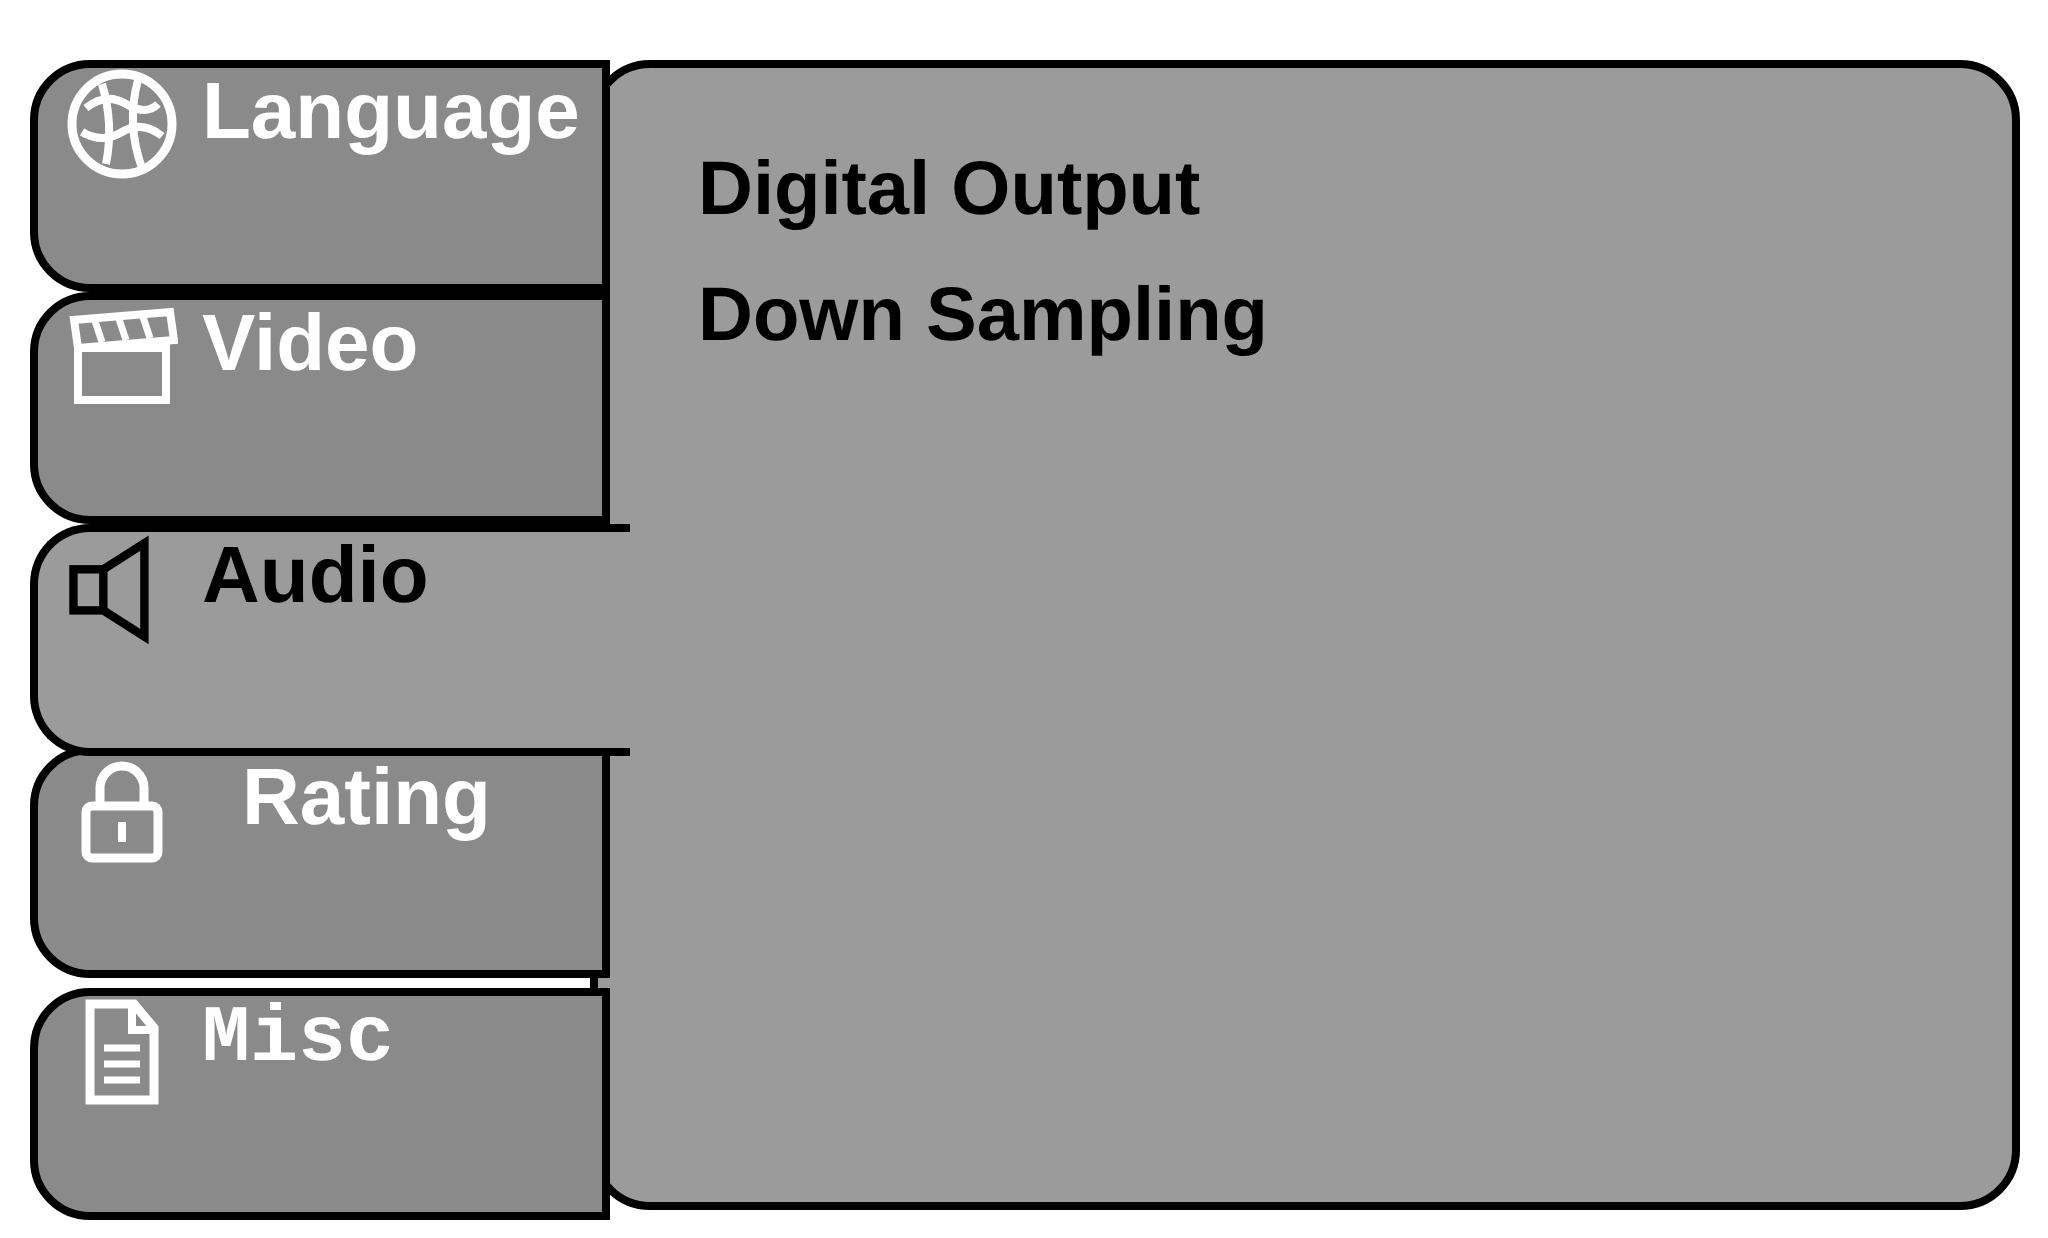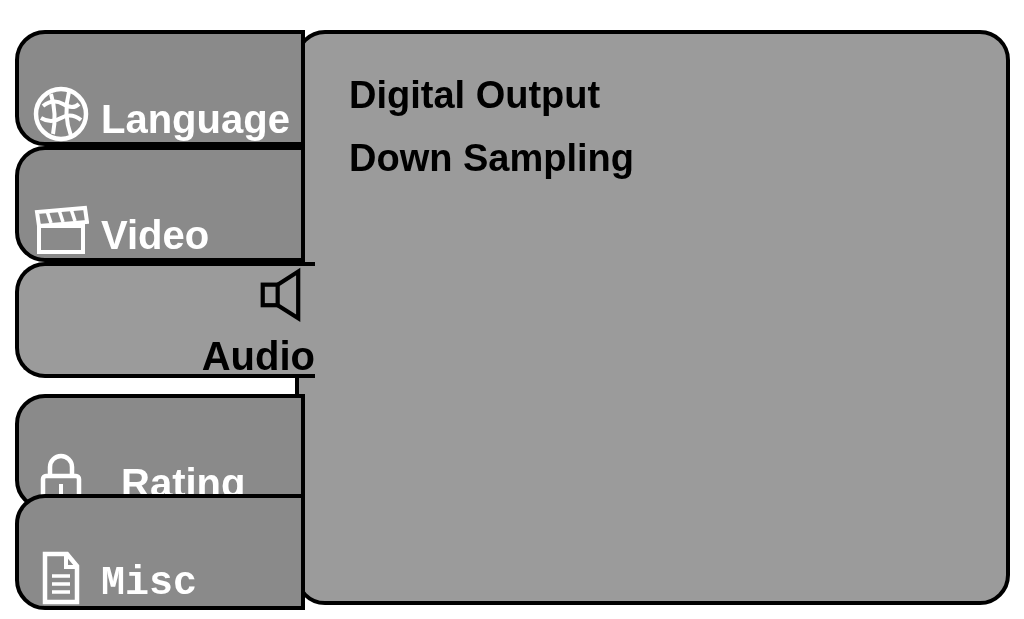--- a/index.html
+++ b/index.html
@@ -41,21 +41,21 @@
     .tab {
       position: absolute;
       left: 0;
       width: 290px;
       height: 116px;
       background: #8a8a8a;
       border: 4px solid #000000;
       border-top-left-radius: 30px;
       border-bottom-left-radius: 30px;
       display: flex;
-      align-items: flex-end;
+      align-items: flex-start;
       padding-left: 14px;
       gap: 12px;
       color: #ffffff;
     }
     .tab.active {
       background: #9b9b9b;
       border-right: none;
       width: 300px;
       z-index: 5;
       color: #000000;
@@ -70,22 +70,22 @@
     }
     .tab .label {
       font-size: 40px;
       font-weight: bold;
     }
     .tab.active .label {
       color: #000000;
     }
     .tab-language { top: 0; }
     .tab-video { top: 116px; padding-left: 14px; }
-    .tab-audio { top: 232px; flex-direction: column; }
-    .tab-rating { top: 364px; gap: 32px; }
+    .tab-audio { top: 232px; }
+    .tab-rating { top: 343px; gap: 32px; }
     .tab-misc { top: 464px; font-family: Liberation Mono, monospace; }
     svg { display: block; }
   </style>
 </head>
 <body>
 
 <div class="menu">
 
   <div class="panel">
     <div class="panel-item">Digital Output</div>

